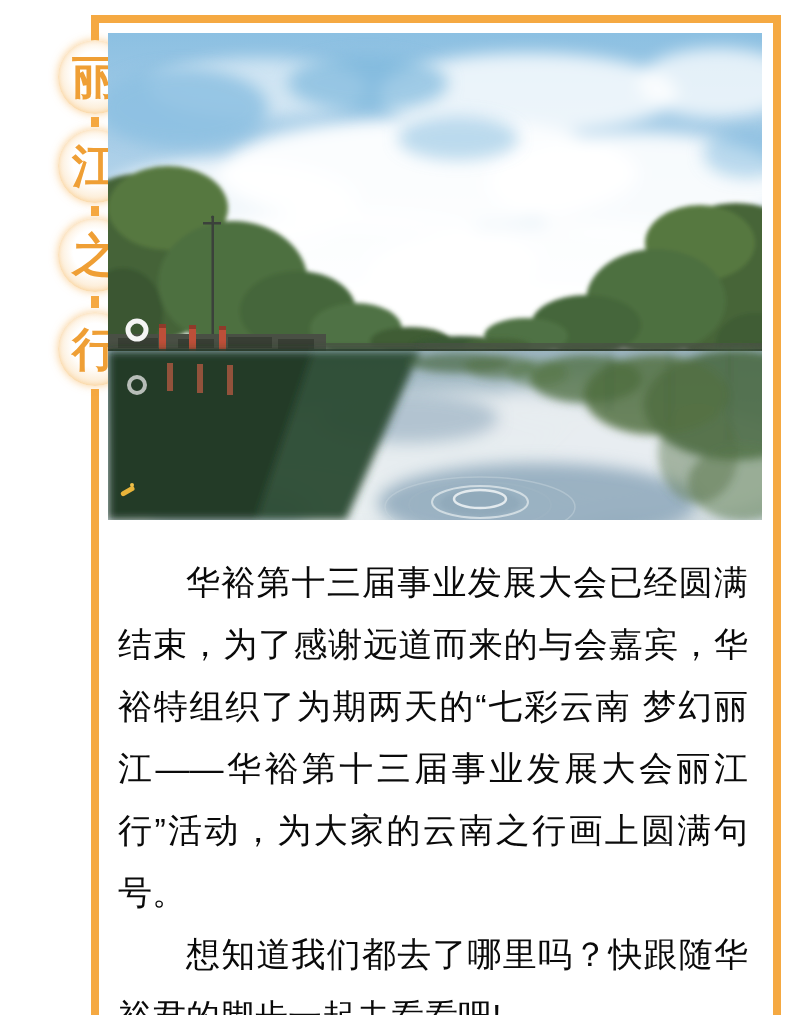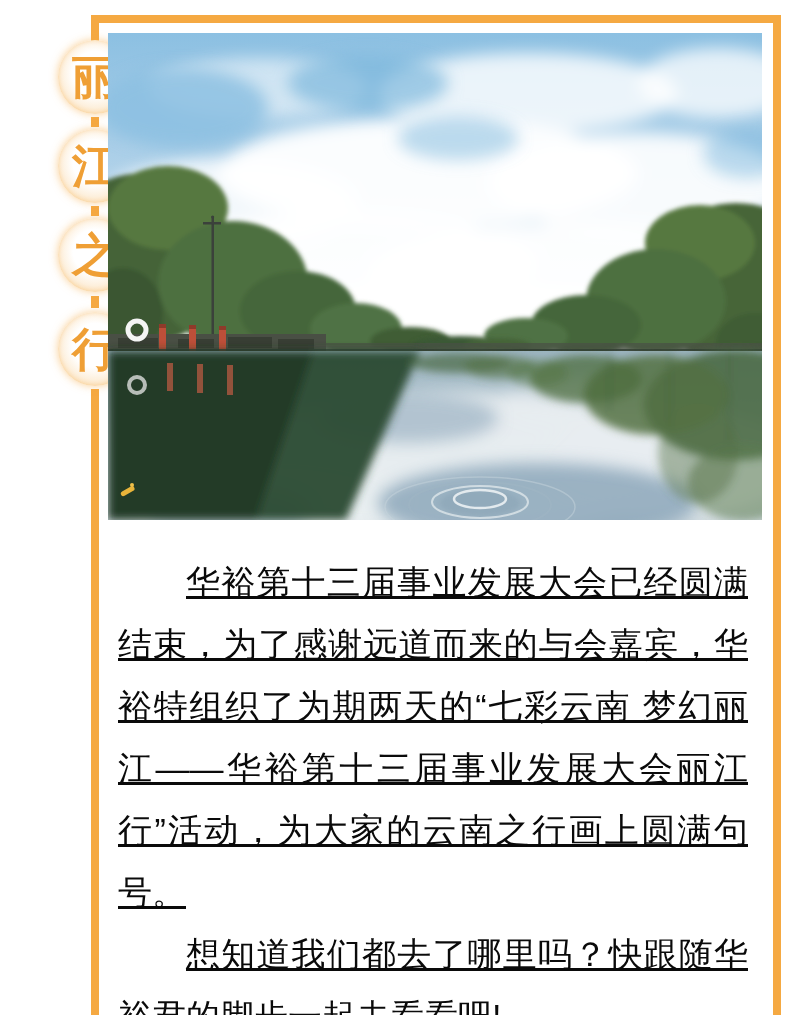--- a/index.html
+++ b/index.html
@@ -28,21 +28,21 @@
     display:flex;align-items:center;justify-content:center;
     font-size:46px;font-weight:bold;color:var(--accent-text);line-height:1;}
   .badge1{top:40px;} .badge2{top:129px;} .badge3{top:218px;} .badge4{top:312px;}
 
   
   .photo{position:absolute;left:108px;top:33px;width:654px;height:487px;overflow:hidden;background:#cfe0ec;}
   .photo svg{display:block;width:654px;height:487px;}
 
   
   .article{position:absolute;left:118px;top:551px;width:630px;color:#0a0a0a;}
-  .article p{margin:0;font-size:34px;line-height:62px;text-align:justify;text-justify:inter-ideograph;text-indent:2em;text-decoration:underline;}
+  .article p{margin:0;font-size:34px;line-height:62px;text-align:justify;text-justify:inter-ideograph;text-indent:2em;}
 </style>
 </head>
 <body>
 
 <div class="canvas">
 
   <div class="frame-top"></div>
   <div class="frame-right"></div>
   <div class="fl-seg fl-a"></div>
   <div class="fl-seg fl-d1"></div>

